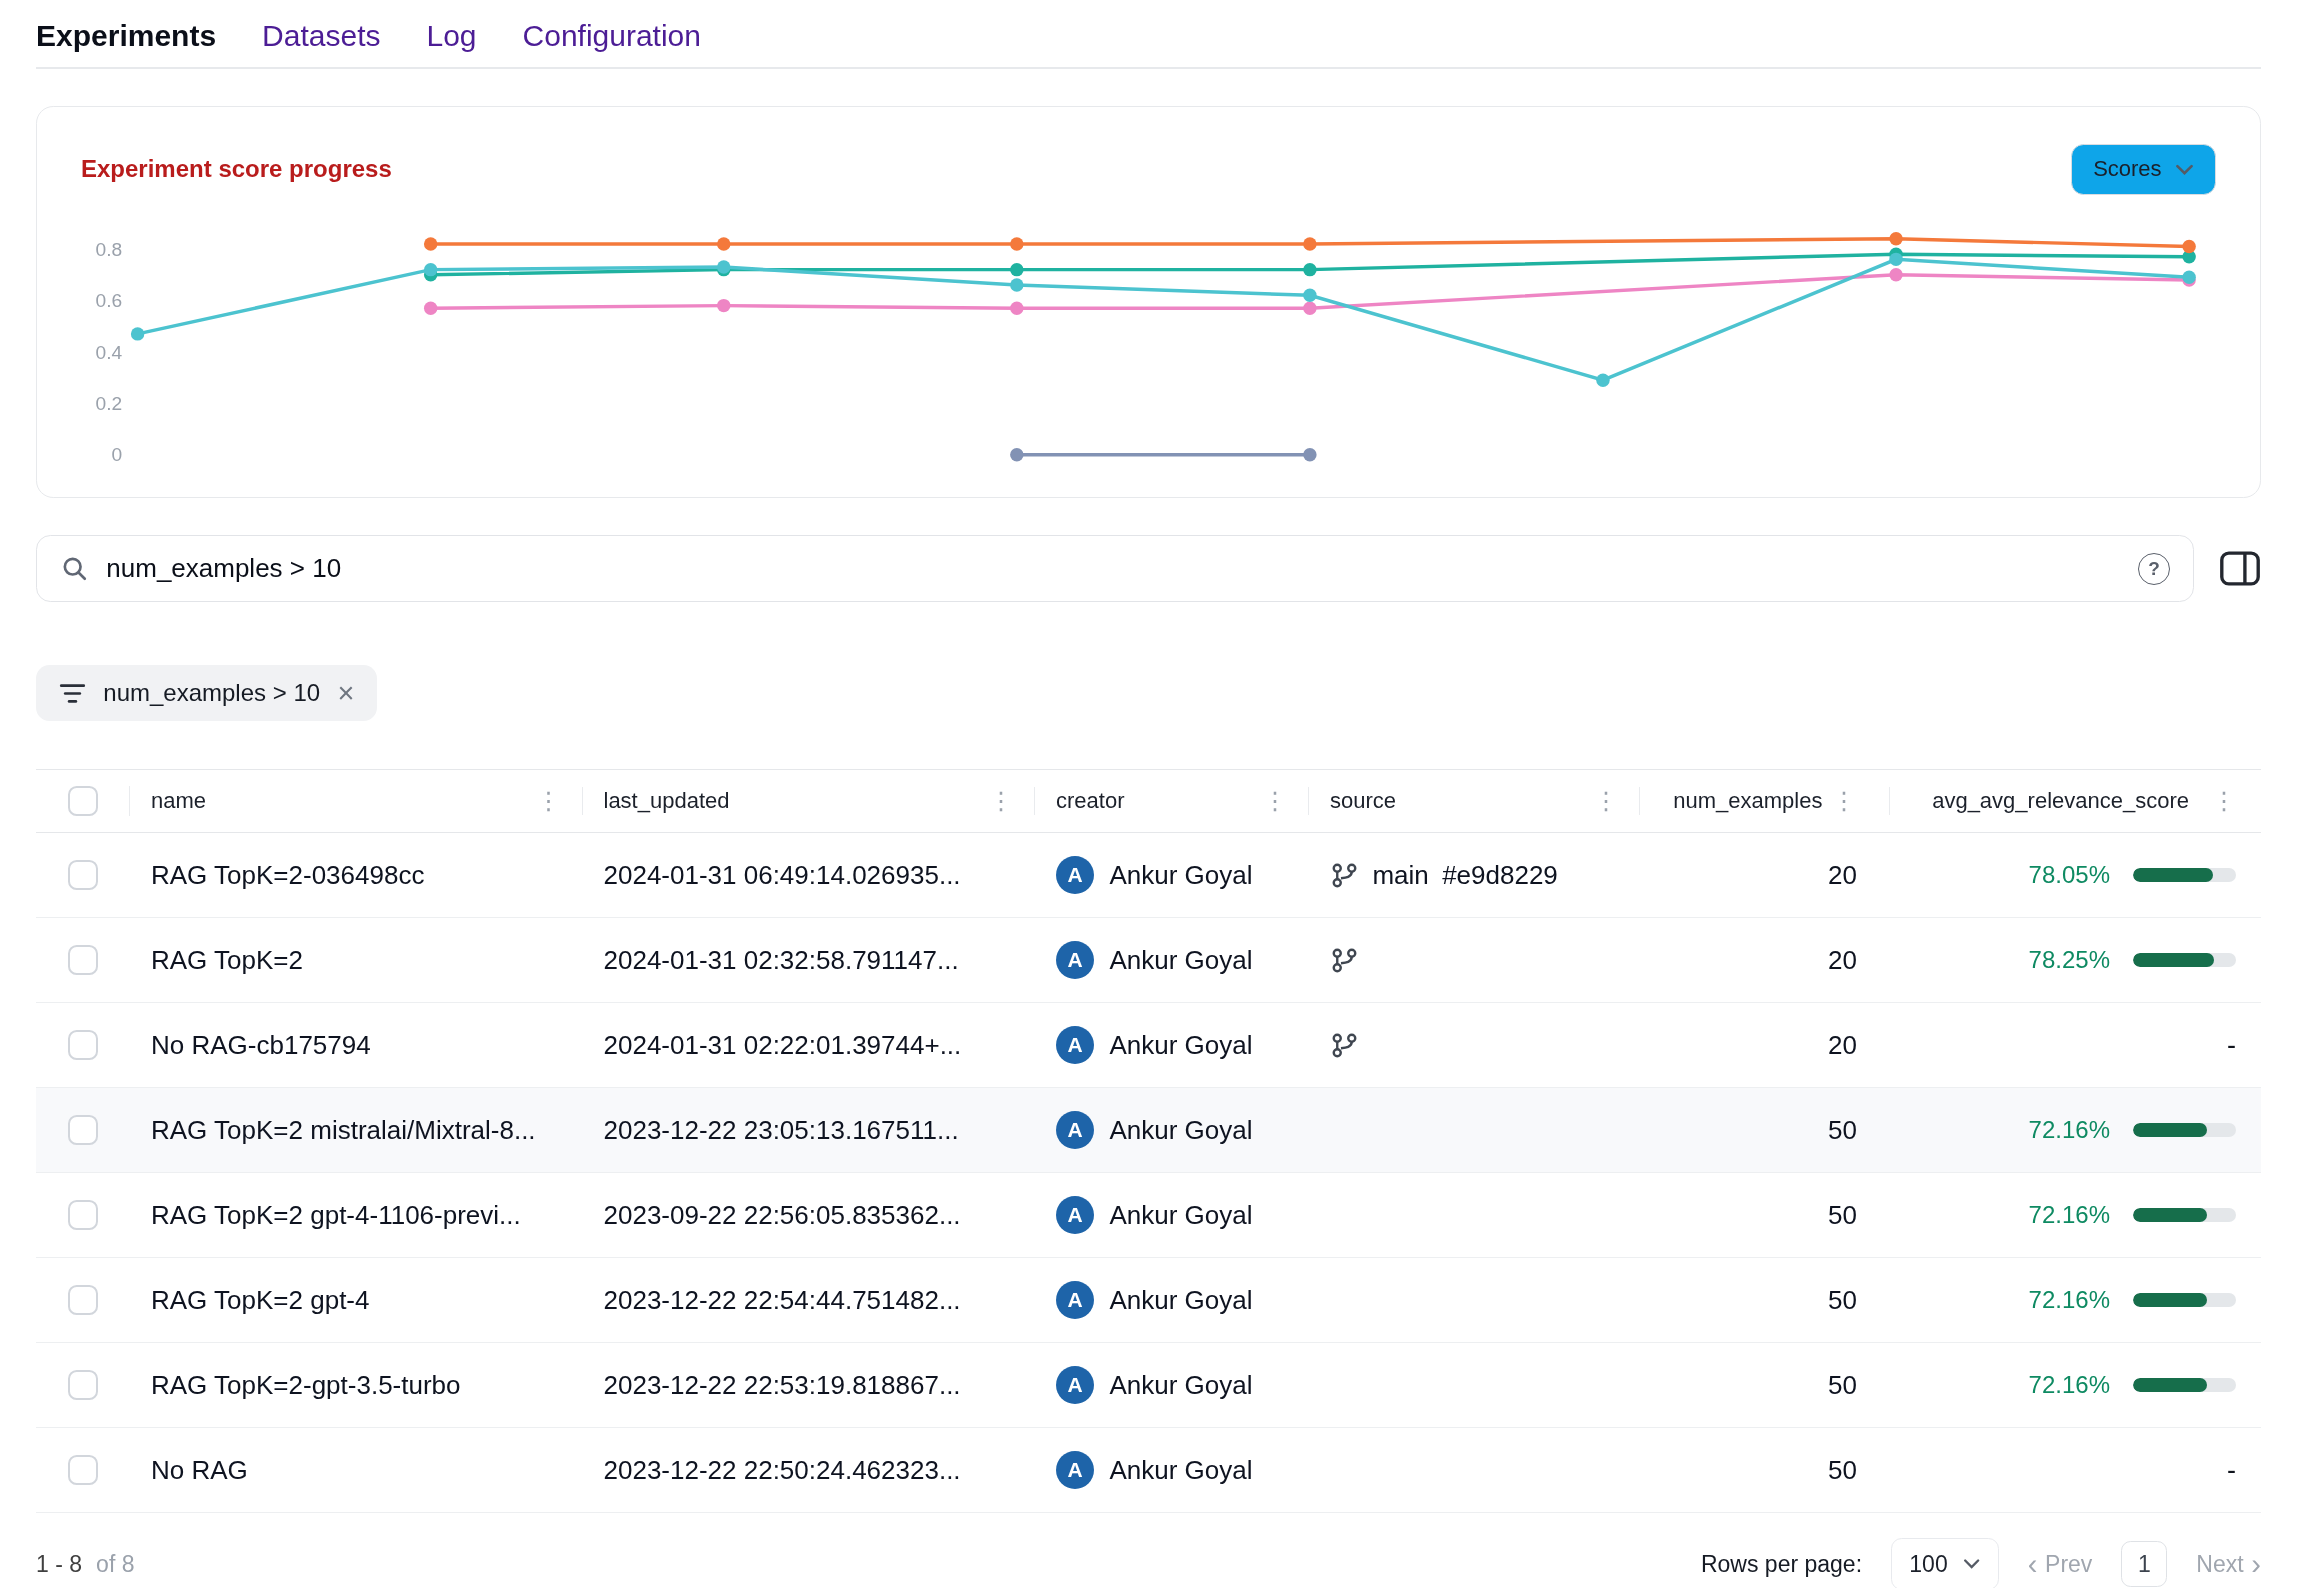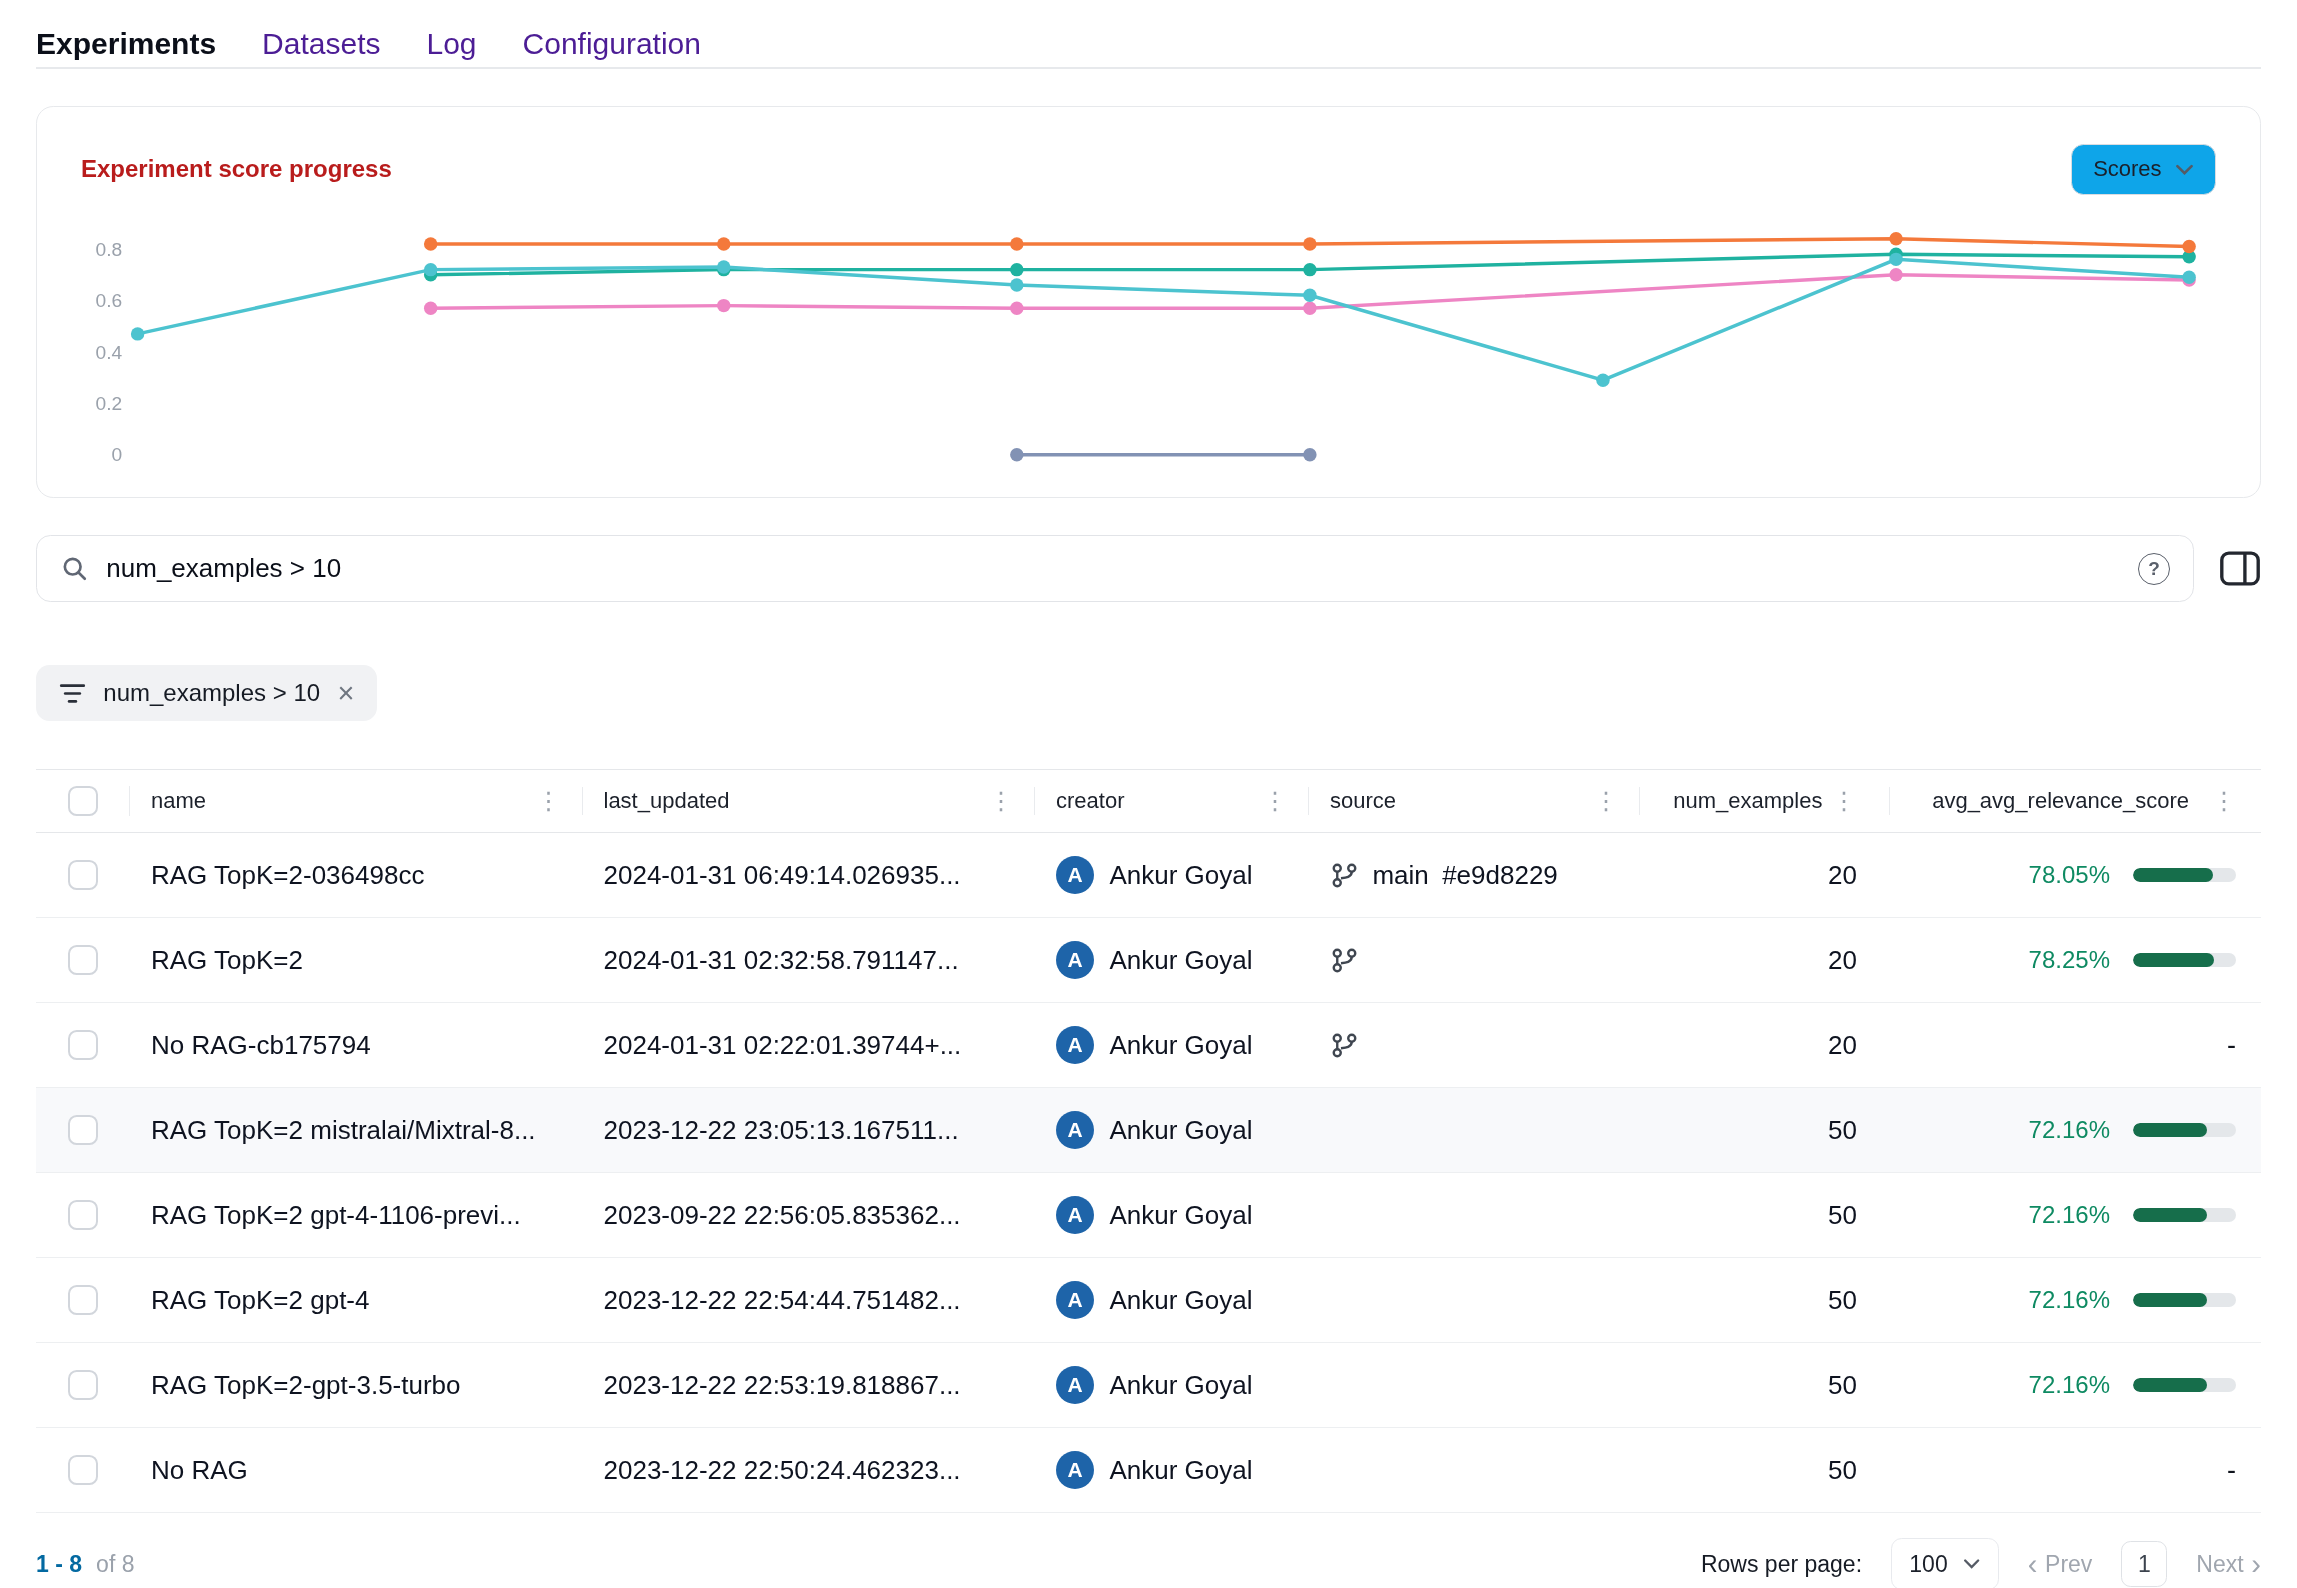--- a/index.html
+++ b/index.html
@@ -6,21 +6,21 @@
   html,body { background:#fff; }
   body {
     width: 2297px; height: 1589px;
     font-family: "Liberation Sans", sans-serif;
     color: #10141d;
     overflow: hidden;
   }
   .page { padding: 0 36px; }
 
   
-  .topnav { display:flex; align-items:baseline; gap:46px; padding-top:27px; height:65px; }
+  .topnav { display:flex; align-items:baseline; gap:46px; padding-top:19px; height:65px; }
   .topnav .tab { font-size:30px; color:#4c1d95; font-weight:400; cursor:pointer; }
   .topnav .tab.active { color:#0b0f19; font-weight:700; }
   .nav-divider { height:1.9px; background:#e7e9ec; margin-top:1.9px; }
 
   
   .card {
     margin-top:37px; border:1.9px solid #e7e9ec; border-radius:17.3px;
     padding:37px 44px 25px 44px;
   }
   .card-head { display:flex; justify-content:space-between; align-items:center; }
@@ -92,21 +92,21 @@
     margin-right:15.4px; flex:none;
   }
   .score-pct { font-size:24px; font-weight:500; }
   .bar { width:103px; height:14.4px; border-radius:7.7px; background:#e4e7ea; overflow:hidden; flex:none; }
   .bar-fill { height:100%; border-radius:7.7px; }
   .dash { font-size:27px; color:#10141d; }
 
   
   .tfoot { display:flex; justify-content:space-between; align-items:center; padding:25px 0 9.6px 0; }
   .range { font-size:23px; }
-  .range .strong { font-weight:700; color:#0369a1;text-align:right; }
+  .range .strong { font-weight:400; color:#404040;text-align:right; }
   .range .muted { color:#9aa1ab; margin-left:7.7px; }
   .foot-right { display:flex; align-items:center; gap:29px; }
   .rows-label { font-size:23px; color:#161b24; }
   .rows-select {
     display:flex; align-items:center; gap:15.4px; border:1.9px solid #e8eaee; border-radius:10.6px;
     padding:11.5px 17.3px; font-size:23px; color:#1b202a; background:#fff; cursor:pointer;
   }
   .pager-btn { display:flex; align-items:center; gap:7.7px; font-size:23px; color:#a0a6af; cursor:pointer; }
   .pager-chev { font-size:29px; line-height:1; }
   .page-box {

